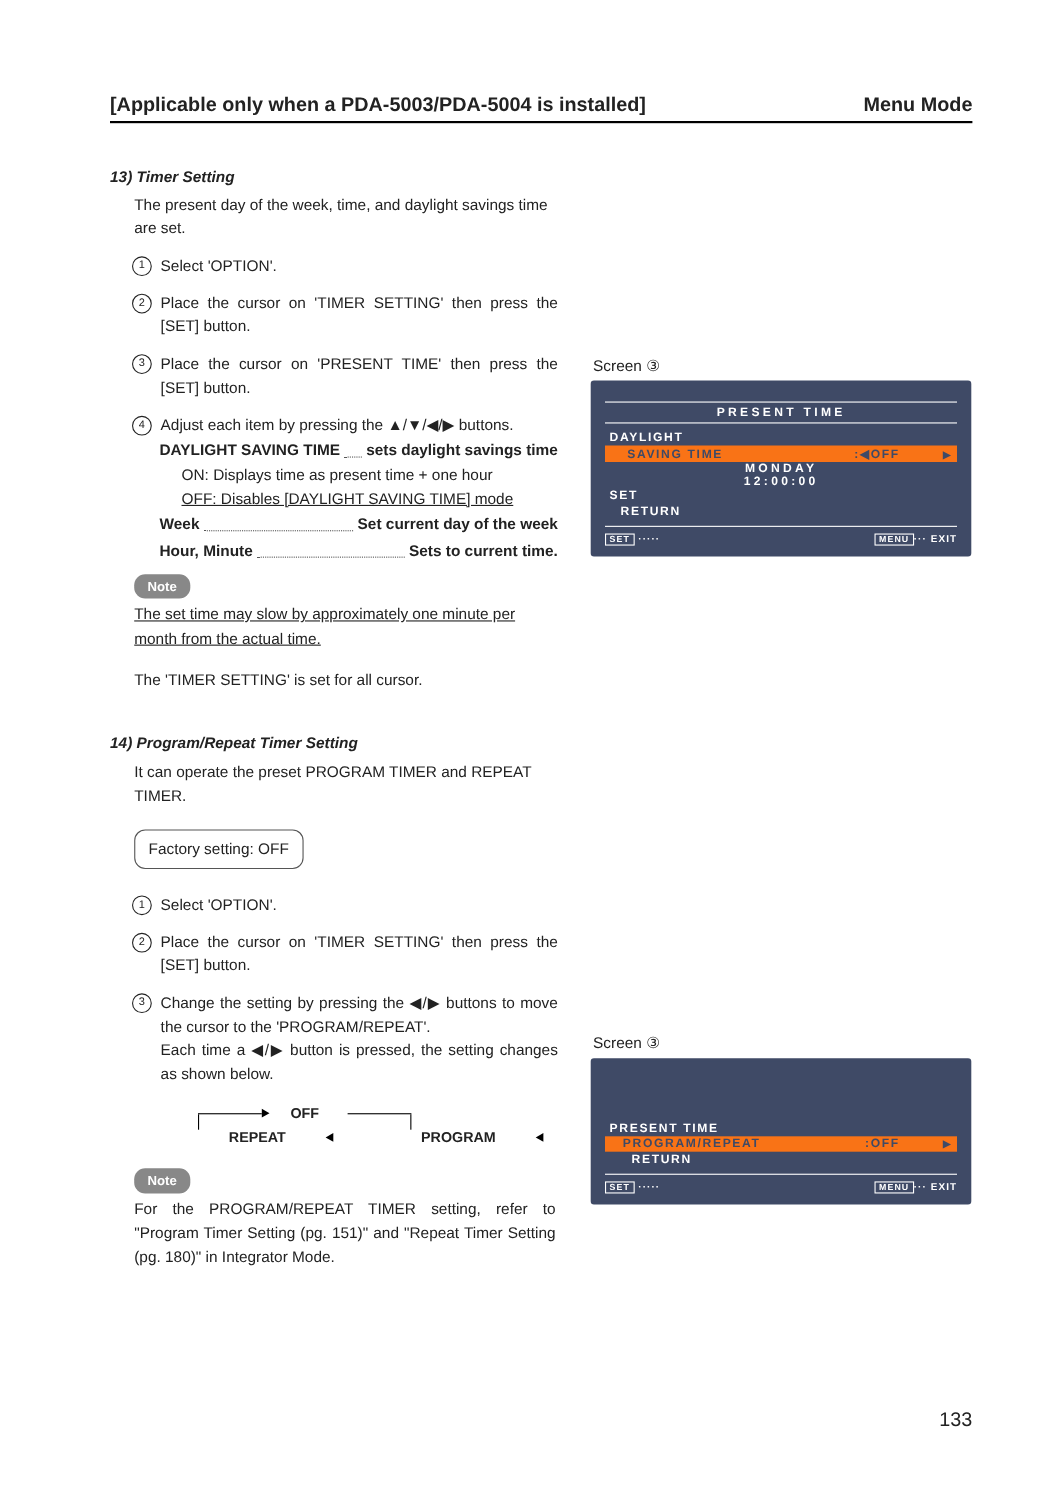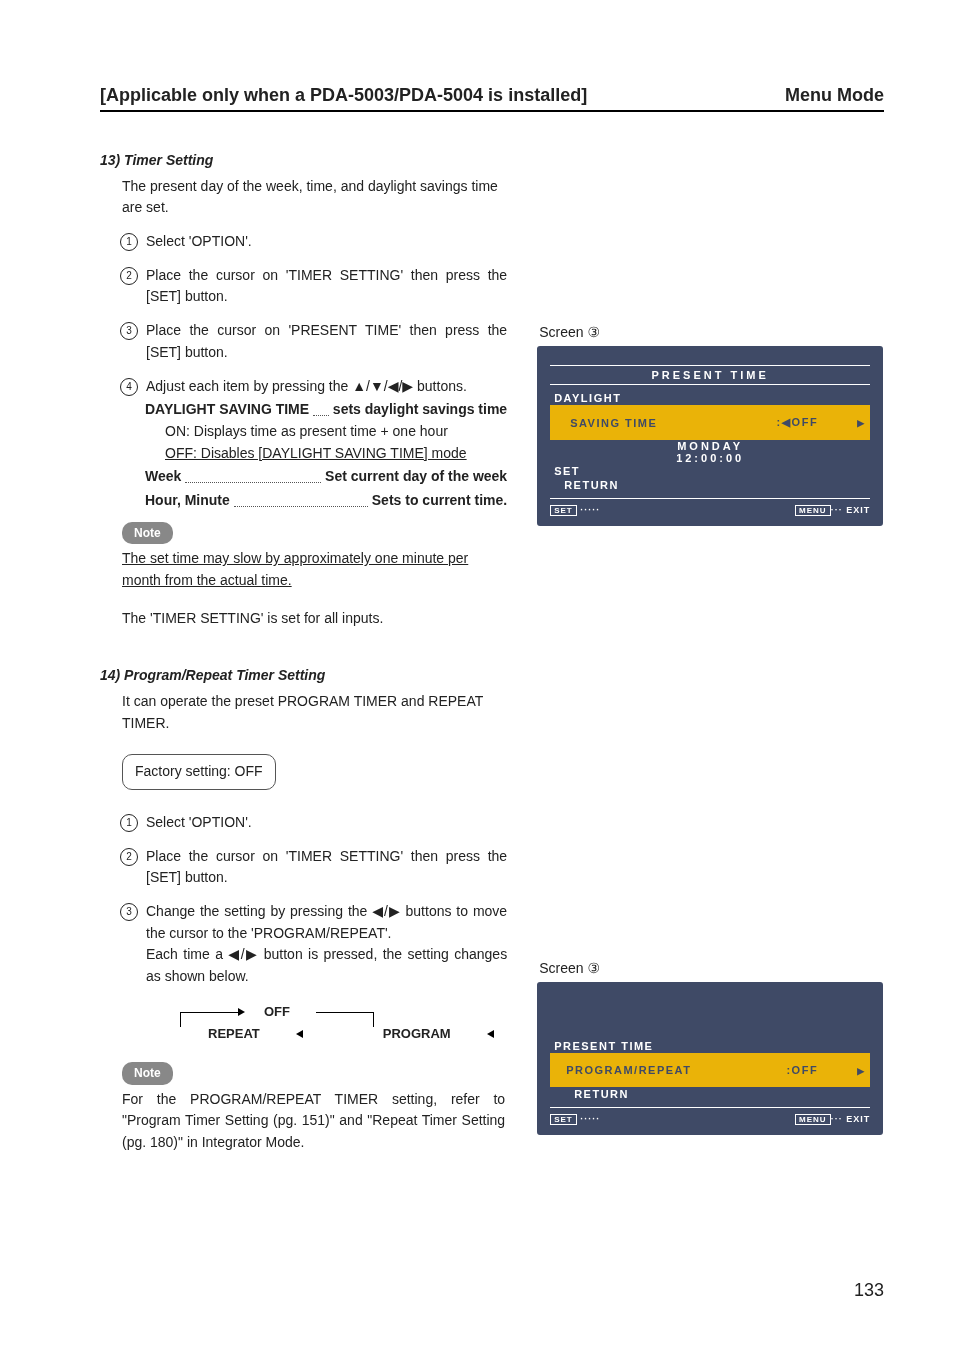--- a/index.html
+++ b/index.html
@@ -206,23 +206,23 @@
     margin: 0 0 6px 0;
     letter-spacing: 3px;
   }
   .osd .m-row {
     display: flex;
     justify-content: space-between;
     align-items: center;
     padding: 1px 4px;
   }
   .osd .sel {
-    background: #eab308;
+    background: #f97316;
     color: #3f4a66;
-    padding: 11px 6px;
+    padding: 1px 6px;
   }
   .osd .center-line {
     text-align: center;
     letter-spacing: 3px;
   }
   .osd hr {
     border: none;
     border-top: 1px solid #fff;
     margin: 6px 0;
   }
@@ -300,21 +300,21 @@
         <div class="dl-row">
           <span class="dl-name">Hour, Minute</span>
           <span class="dl-fill"></span>
           <span class="dl-val">Sets to current time.</span>
         </div>
       </div>
 
       <div class="note-badge">Note</div>
       <p class="para" style="margin-left:22px;text-decoration:underline;">The set time may slow by approximately one minute per month from the actual time.</p>
 
-      <p class="para" style="margin-left:22px; margin-top:16px; margin-bottom:36px;">The 'TIMER SETTING' is set for all inputs.</p>
+      <p class="para" style="margin-left:22px; margin-top:16px; margin-bottom:36px;">The 'TIMER SETTING' is set for all cursor.</p>
 
       
       <h4 class="subheading">14) Program/Repeat Timer Setting</h4>
       <p class="para" style="margin-left:22px;">It can operate the preset PROGRAM TIMER and REPEAT TIMER.</p>
 
       <div class="factory-box">Factory setting: OFF</div>
 
       <div class="step">
         <span class="circnum">1</span>
         <div class="step-body">Select 'OPTION'.</div>

